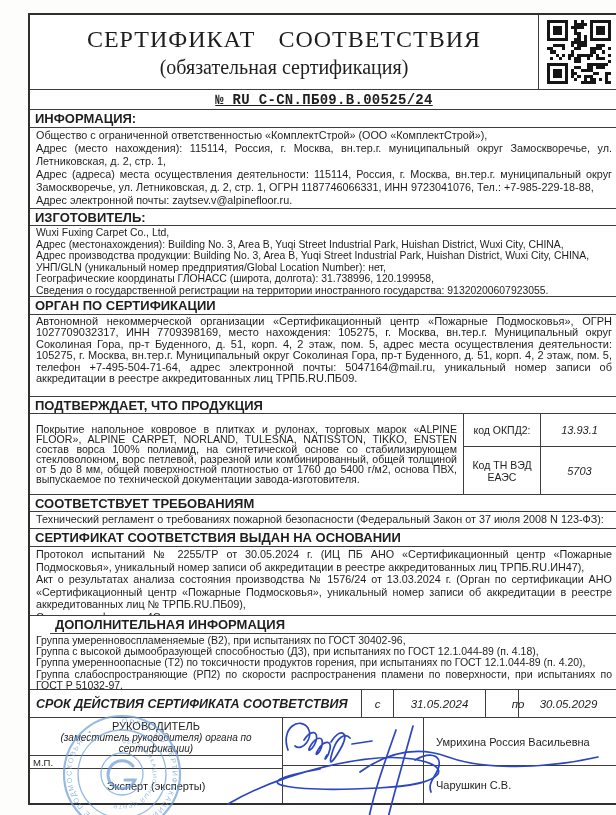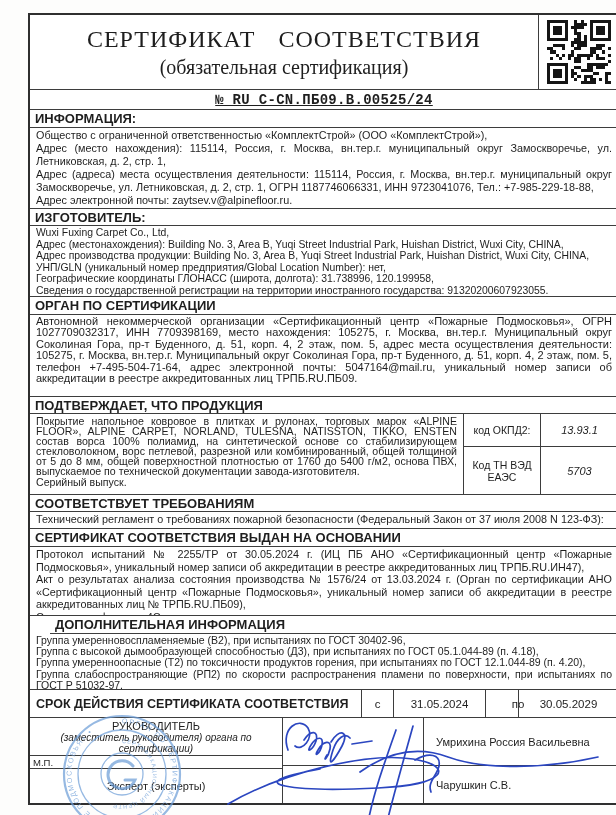--- a/index.html
+++ b/index.html
@@ -19,31 +19,31 @@
   .numrow span{text-decoration:underline;letter-spacing:.3px;}
   
   .h{font-size:13px;font-weight:700;padding:2px 5px;display:flex;align-items:center;}
   .b{font-size:10.8px;line-height:13px;padding:1px 6px 0 6px;text-align:justify;}
   .b .ln{text-align:justify;}
   .b.tight{line-height:11.6px;font-size:10.4px;}
   .b.para{line-height:11.4px;font-size:11px;}
   
   .prod{display:flex;padding:0;}
   .prod-text{flex:1;padding:2px 6px;font-size:10.6px;line-height:10.1px;text-align:justify;}
-  .prod-text .ln{margin-bottom:0;}
+  .prod-text .ln{margin-bottom:0;margin-top:8px;}
   .codes{width:154px;border-left:1px solid #3d3d3d;display:flex;flex-direction:column;}
   .code-row{display:flex;flex:1;border-bottom:1px solid #3d3d3d;}
   .code-row:last-child{border-bottom:none;}
   .code-row.r1{flex:0 0 32px;}
   .code-label{width:72px;border-right:1px solid #3d3d3d;display:flex;align-items:center;justify-content:center;
               text-align:center;font-size:10.5px;line-height:12px;padding:2px;}
   .code-value{flex:1;display:flex;align-items:center;justify-content:center;font-size:11px;font-style:italic;}
   
   .valid{display:flex;align-items:stretch;}
-  .vcell{display:flex;align-items:center;box-sizing:border-box;}
+  .vcell{display:flex;align-items:center;box-sizing:border-box;font-style:italic;}
   .vlabel{width:331px;font-weight:700;font-size:12.5px;padding-left:6px;}
   .vs{border-left:1px solid #3d3d3d;justify-content:center;font-size:11.5px;}
   .w32{width:32px;}.w92{width:92px;}.w33{width:33px;padding-left:32px;}.wlast{flex:1;}
   
   .sig{display:flex;padding:0;}
   .sig-left{width:252px;display:flex;flex-direction:column;box-sizing:border-box;}
   .sl-a{height:37px;border-bottom:1px solid #3d3d3d;display:flex;flex-direction:column;align-items:center;justify-content:center;text-align:right;}
   .sl-a .l1{font-size:11px;}
   .sl-a .l2{font-size:10px;line-height:11px;font-style:italic;}
   .sl-mp{height:12px;border-bottom:1px solid #3d3d3d;font-size:9.5px;padding-left:3px;display:flex;align-items:center;}
@@ -249,21 +249,21 @@
     <div class="row h" style="height:18px;">СЕРТИФИКАТ СООТВЕТСТВИЯ ВЫДАН НА ОСНОВАНИИ</div>
     <div class="row b" style="height:69px;line-height:12.6px;">
       <div class="ln">Протокол испытаний № 2255/ТР от 30.05.2024 г. (ИЦ ПБ АНО «Сертификационный центр «Пожарные Подмосковья», уникальный номер записи об аккредитации в реестре аккредитованных лиц ТРПБ.RU.ИН47),</div>
       <div class="ln">Акт о результатах анализа состояния производства № 1576/24 от 13.03.2024 г. (Орган по сертификации АНО «Сертификационный центр «Пожарные Подмосковья», уникальный номер записи об аккредитации в реестре аккредитованных лиц № ТРПБ.RU.ПБ09),</div>
       <div class="ln" style="text-align:left;">Схема сертификации 4С.</div>
     </div>
 
     <div class="row h" style="height:18px;margin-left:20px;">ДОПОЛНИТЕЛЬНАЯ ИНФОРМАЦИЯ</div>
     <div class="row b" style="height:56px;line-height:11.2px;font-size:10.5px;">
       <div class="ln">Группа умеренновоспламеняемые (В2), при испытаниях по ГОСТ 30402-96,</div>
-      <div class="ln">Группа с высокой дымообразующей способностью (Д3), при испытаниях по ГОСТ 05.1.044-89 (п. 4.18),</div>
+      <div class="ln">Группа с высокой дымообразующей способностью (Д3), при испытаниях по ГОСТ 12.1.044-89 (п. 4.18),</div>
       <div class="ln">Группа умеренноопасные (Т2) по токсичности продуктов горения, при испытаниях по ГОСТ 12.1.044-89 (п. 4.20),</div>
       <div class="ln">Группа слабоспространяющие (РП2) по скорости распространения пламени по поверхности, при испытаниях по ГОСТ Р 51032-97.</div>
     </div>
 
     <div class="row valid" style="height:28px;">
       <div class="vcell vlabel">СРОК ДЕЙСТВИЯ СЕРТИФИКАТА СООТВЕТСТВИЯ</div>
       <div class="vcell vs w32">с</div>
       <div class="vcell vs w92">31.05.2024</div>
       <div class="vcell vs w33">по</div>
       <div class="vcell vs wlast">30.05.2029</div>

